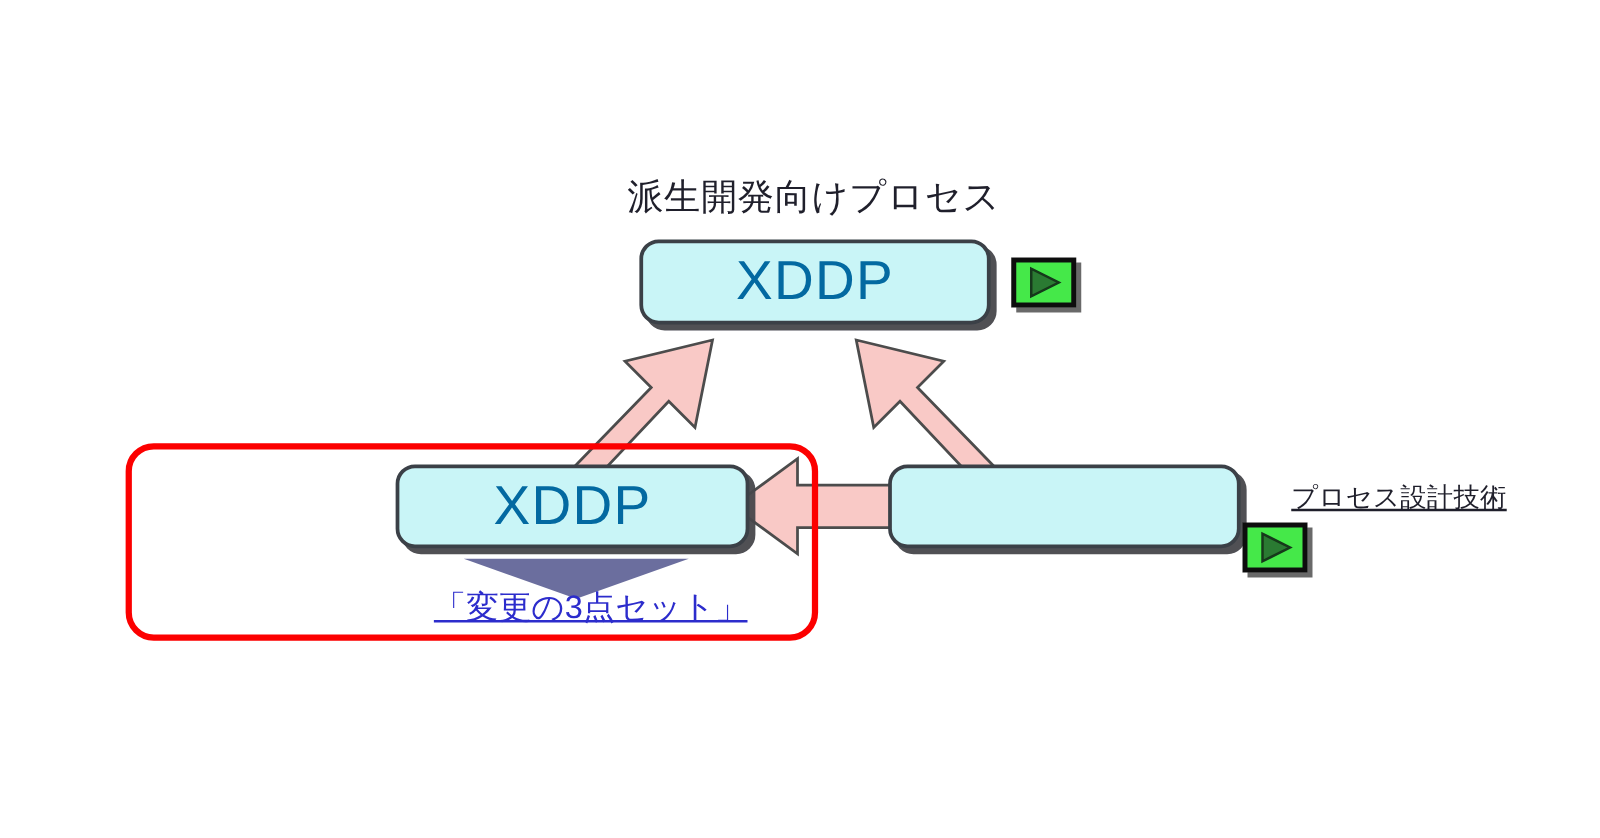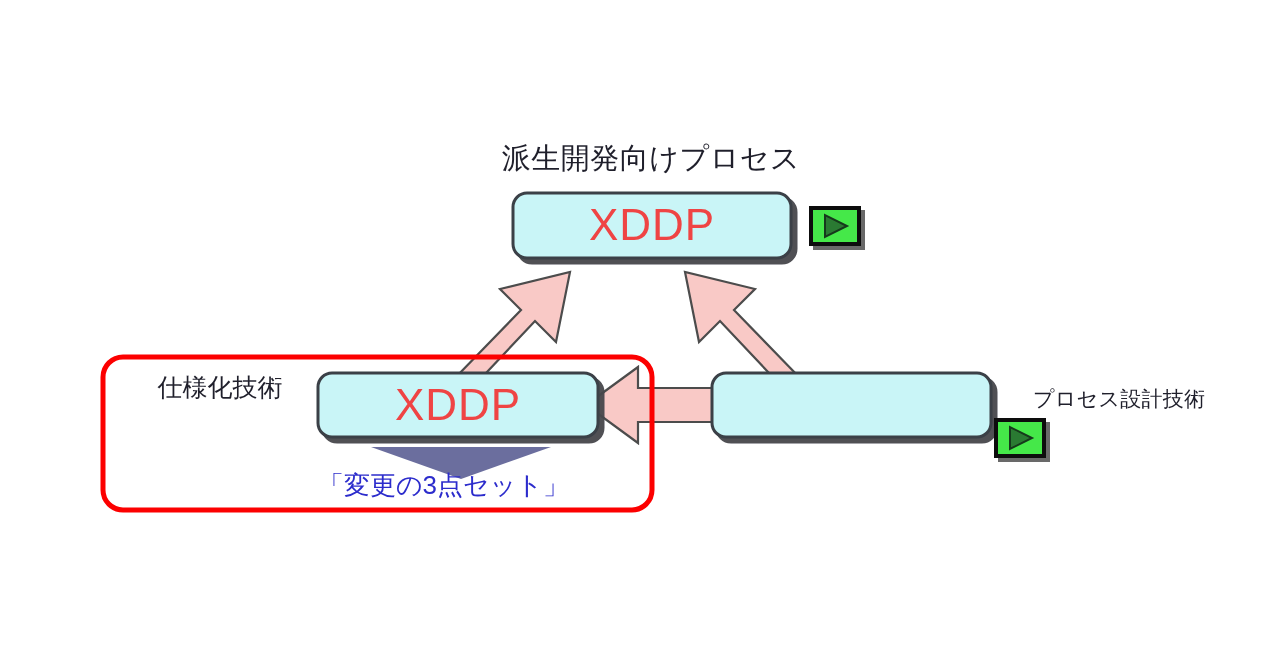--- a/index.html
+++ b/index.html
@@ -23,20 +23,21 @@
     width: 1280px;
     height: 670px;
   }
   
   .lbl {
     position: absolute;
     white-space: nowrap;
     color: #1f1f2b;
     font-family: "Liberation Sans", "DejaVu Sans", sans-serif;
     line-height: 1.18;
+    text-decoration: underline;
   }
   #label-xddp-caption {
     left: 0; top: 141px;
     width: 1280px;
     text-align: center;
     font-size: 29px;
     letter-spacing: 0.5px;
   }
   
   #label-xddp-caption .inner {
@@ -51,28 +52,28 @@
     line-height: 1.34;
   }
   #label-proc-tech {
     left: 1033px; top: 387px;
     font-size: 21px;
     letter-spacing: 0.3px;
   }
   #label-change-set {
     left: 318px; top: 470px;
     width: 280px;
-    text-align: left;
+    text-align: right;
     font-size: 26px;
     color: #2c2ccc;
   }
   .node-text {
     position: absolute;
     text-align: center;
-    color: #ef4444;
+    color: #0369a1;
     font-size: 44px;
     letter-spacing: 1px;
     font-family: "Liberation Sans", "DejaVu Sans", sans-serif;
   }
   #node-text-xddp { left: 513px; top: 200px; width: 278px; }
   #node-text-usdm { left: 318px; top: 380px; width: 280px; }
   #node-text-pfd  { left: 712px; top: 380px; width: 279px; }
 </style>
 </head>
 <body>
@@ -166,20 +167,19 @@
   </svg>
 
   <div class="lbl" id="label-xddp-caption">
     <span class="inner">派生開発向けプロセス</span>
   </div>
 
   <div class="node-text" id="node-text-xddp">XDDP</div>
   <div class="node-text" id="node-text-usdm">XDDP</div>
 
   <div class="lbl" id="label-req-tech">
-    <div>仕様化技術</div>
   </div>
 
   <div class="lbl" id="label-proc-tech">プロセス設計技術</div>
 
   <div class="lbl" id="label-change-set">「変更の3点セット」</div>
 
 </div>
 
 </body></html>

